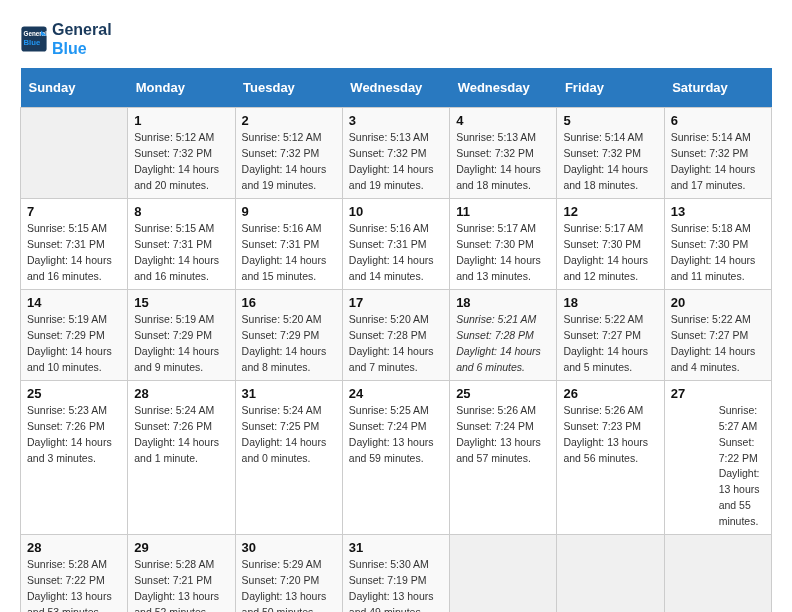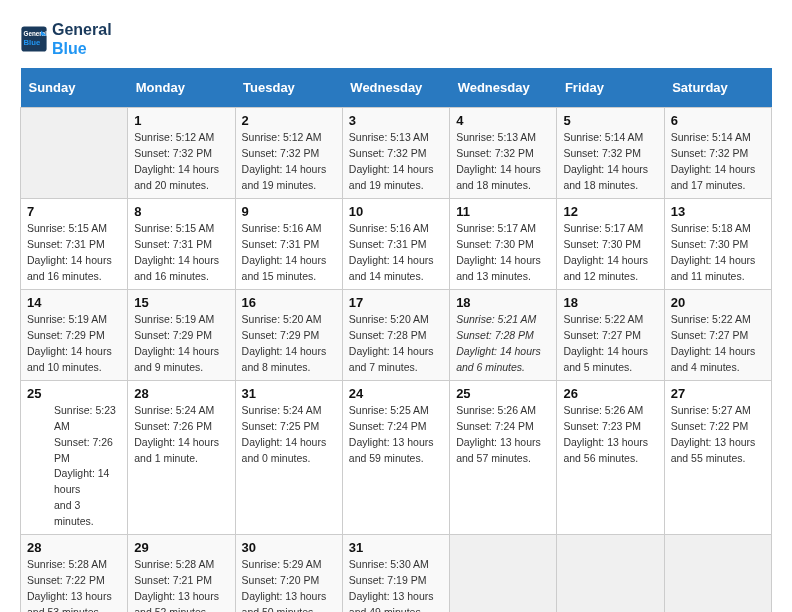--- a/index.html
+++ b/index.html
@@ -257,21 +257,21 @@
           <span class="day-number">20</span>
           <div class="day-info" style="white-space: pre-line;">Sunrise: 5:22 AM
 Sunset: 7:27 PM
 Daylight: 14 hours
 and 4 minutes.</div>
         </td>
       </tr>
       <tr>
         <td>
           <span class="day-number">25</span>
-          <div class="day-info" style="white-space: pre-line; margin-left: 27px;">Sunrise: 5:23 AM
+          <div class="day-info" style="white-space: pre-line;">Sunrise: 5:23 AM
 Sunset: 7:26 PM
 Daylight: 14 hours
 and 3 minutes.</div>
         </td>
         <td>
           <span class="day-number">28</span>
           <div class="day-info" style="white-space: pre-line;">Sunrise: 5:24 AM
 Sunset: 7:26 PM
 Daylight: 14 hours
 and 1 minute.</div>
@@ -299,21 +299,21 @@
         </td>
         <td>
           <span class="day-number">26</span>
           <div class="day-info" style="white-space: pre-line;">Sunrise: 5:26 AM
 Sunset: 7:23 PM
 Daylight: 13 hours
 and 56 minutes.</div>
         </td>
         <td>
           <span class="day-number">27</span>
-          <div class="day-info" style="white-space: pre-line;">Sunrise: 5:27 AM
+          <div class="day-info" style="white-space: pre-line; margin-left: 48px;">Sunrise: 5:27 AM
 Sunset: 7:22 PM
 Daylight: 13 hours
 and 55 minutes.</div>
         </td>
       </tr>
       <tr>
         <td>
           <span class="day-number">28</span>
           <div class="day-info" style="white-space: pre-line;">Sunrise: 5:28 AM
 Sunset: 7:22 PM

